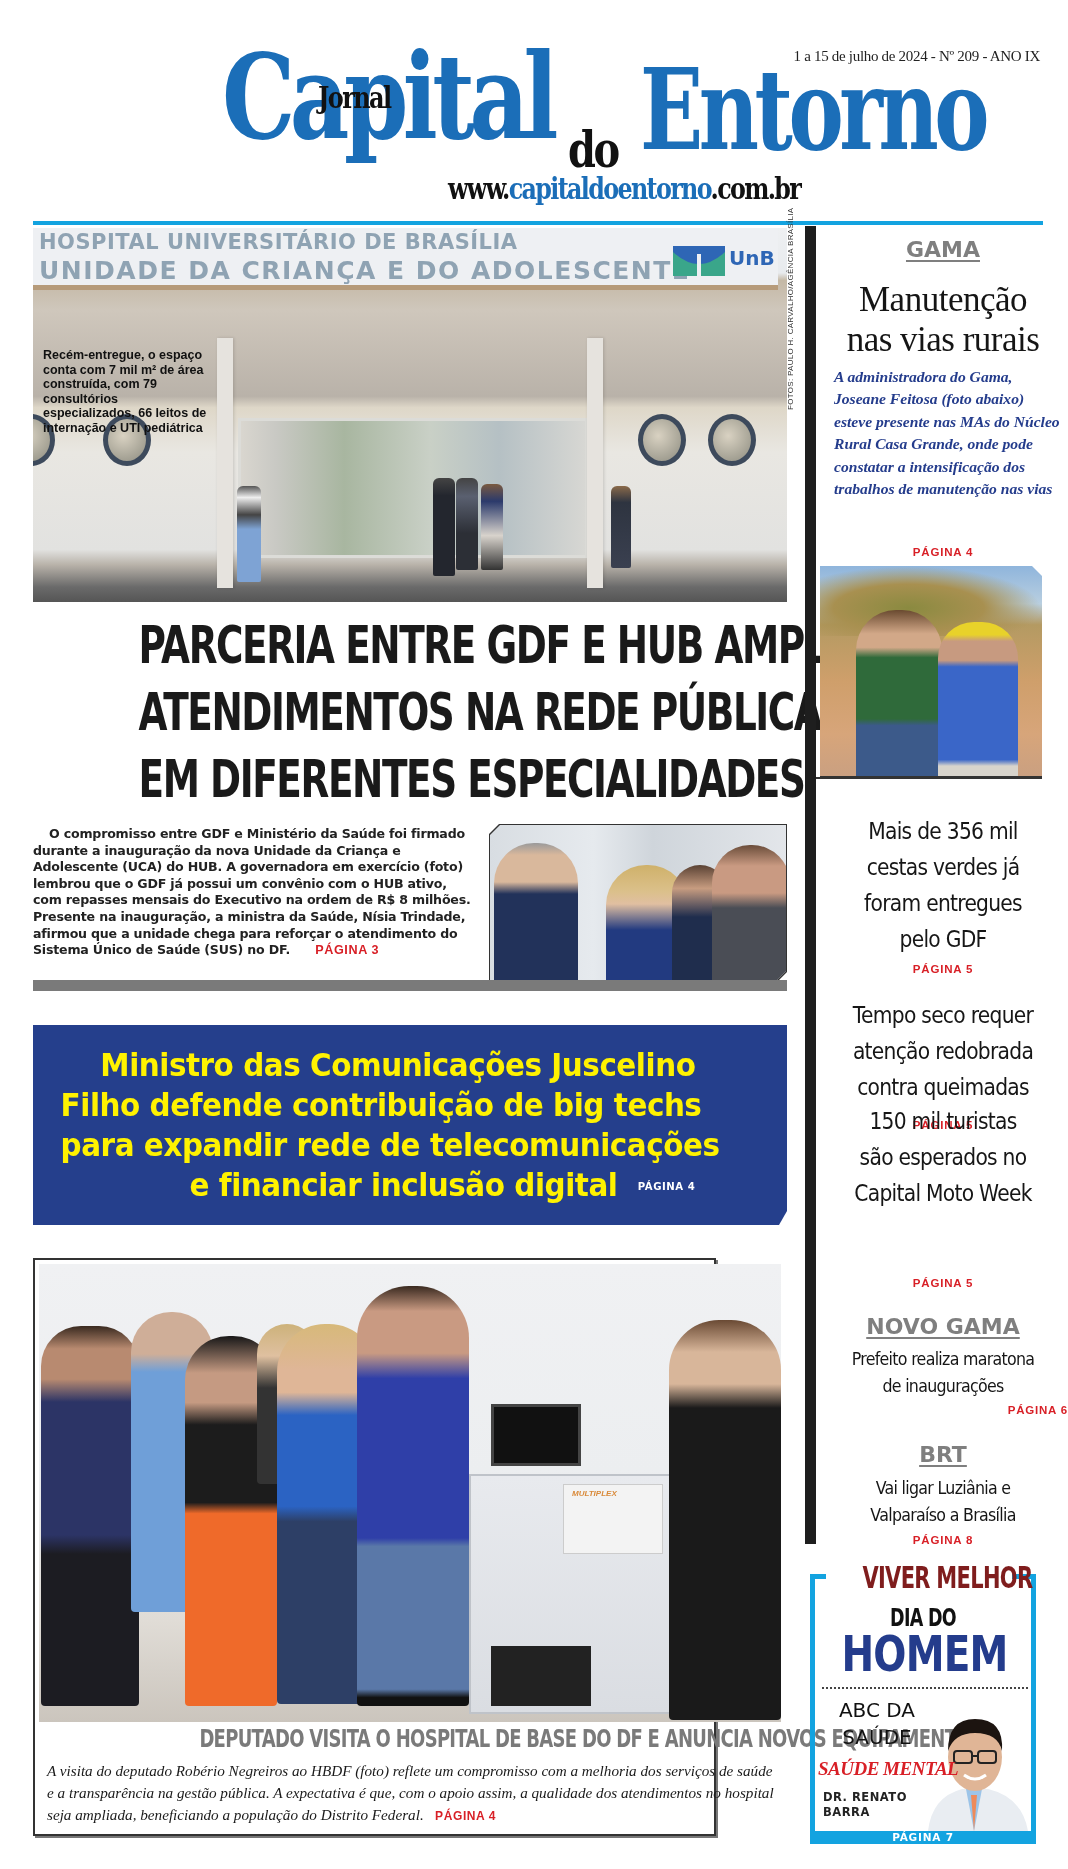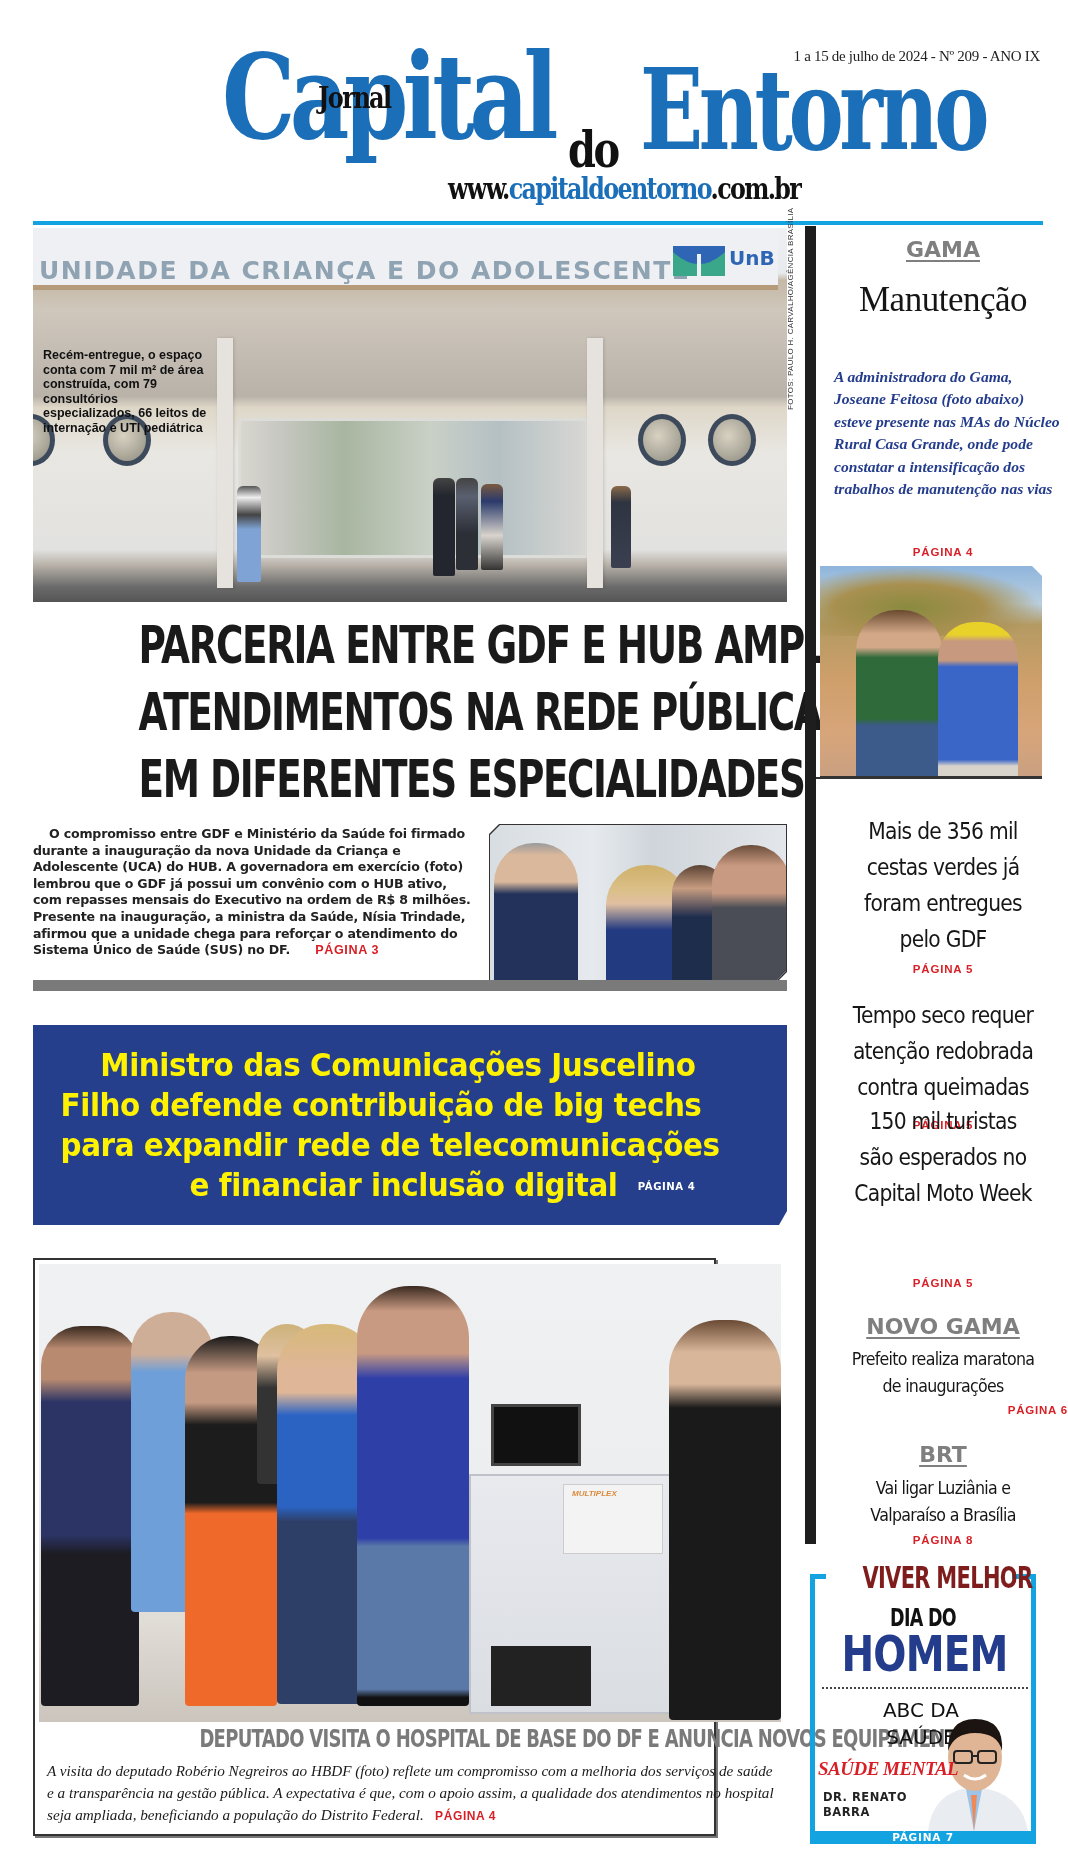--- a/index.html
+++ b/index.html
@@ -80,21 +80,21 @@
   .vm-box { position: absolute; left: 810px; top: 1574px; width: 226px; height: 270px; border: 5px solid #13a3e0; border-top: none; }
   .vm-topline-l { position: absolute; left: 810px; top: 1574px; width: 16px; height: 5px; background: #13a3e0; }
   .vm-topline-r { position: absolute; left: 1012px; top: 1574px; width: 24px; height: 5px; background: #13a3e0; }
   .vm-title { position: absolute; left: 826px; top: 1574px; width: 186px; text-align: center; font-family: "DejaVu Sans", sans-serif; font-weight: bold; font-size: 30px; color: #7f1d1d; line-height: 28px; letter-spacing: -1px; margin-top: -10px; }
   .vm-title span { display: inline-block; transform: scaleX(0.7); white-space: nowrap; }
   .vm-dia { position: absolute; left: 815px; top: 1603px; width: 216px; text-align: center; font-family: "DejaVu Sans", sans-serif; font-weight: bold; font-size: 25px; color: #111; letter-spacing: -1px; }
   .vm-dia span { display: inline-block; transform: scaleX(0.7); }
   .vm-homem { position: absolute; left: 815px; top: 1628px; width: 216px; text-align: right; font-family: "DejaVu Sans", sans-serif; font-weight: bold; font-size: 50px; line-height: 52px; color: #243c8c; letter-spacing: -1px; }
   .vm-homem span { display: inline-block; transform: scaleX(0.78); }
   .vm-dots { position: absolute; left: 822px; top: 1687px; width: 206px; border-top: 2px dotted #444; }
-  .vm-abc { position: absolute; left: 866px; top: 1697px; width: 110px; text-align: center; font-family: "DejaVu Sans", sans-serif; font-size: 20px; line-height: 27px; color: #111; }
+  .vm-abc { position: absolute; left: 822px; top: 1697px; width: 110px; text-align: center; font-family: "DejaVu Sans", sans-serif; font-size: 20px; line-height: 27px; color: #111; }
   .vm-mental { position: absolute; left: 818px; top: 1758px; font-family: "Liberation Serif", serif; font-style: italic; font-weight: bold; font-size: 19px; color: #d81f26; letter-spacing: -0.5px; }
   .vm-doctor-name { position: absolute; left: 823px; top: 1790px; font-family: "DejaVu Sans", sans-serif; font-weight: bold; font-size: 11.5px; line-height: 15px; color: #222; letter-spacing: 0.5px; }
   .vm-photo { position: absolute; left: 918px; top: 1705px; width: 113px; height: 126px; overflow: hidden; }
   .vm-footer { position: absolute; left: 815px; top: 1831px; width: 216px; height: 13px; background: #13a3e0; text-align: center; font-family: "DejaVu Sans", sans-serif; font-weight: bold; font-size: 10.5px; line-height: 13px; color: #fff; letter-spacing: 0.8px; }
 </style>
 </head>
 <body>
 
 <header class="masthead">
   <div class="edition">1 a 15 de julho de 2024 - Nº 209 - ANO IX</div>
@@ -106,20 +106,21 @@
   <div class="logo-entorno">Entorno</div>
 
   <a class="logo-url">
     <span class="u-dark">www.</span><span class="u-blue">capitaldoentorno</span><span class="u-dark">.com.br</span>
   </a>
   <div class="mast-rule"></div>
 </header>
 
 <section class="hero-photo">
   <div class="hero-sign">
+    <div class="sign-l1">HOSPITAL UNIVERSITÁRIO DE BRASÍLIA</div>
     <div class="sign-l2">UNIDADE DA CRIANÇA E DO ADOLESCENTE</div>
     <svg class="unb-logo" width="52" height="30" viewBox="0 0 52 30">
       <rect x="0" y="0" width="52" height="30" fill="#3aa68a"></rect>
       <path d="M0 0 L52 0 L52 6 Q26 30 0 6 Z" fill="#2e66b5"></path>
       <rect x="24" y="8" width="4" height="22" fill="#eef0f3"></rect>
     </svg>
     <div class="unb-text">UnB</div>
   </div>
 
   <div class="porthole" style="left:-26px;top:186px;"></div>
@@ -192,20 +193,21 @@
   <p class="bottom-body">
     <span>A visita do deputado Robério Negreiros ao HBDF (foto) reflete um compromisso com a melhoria dos serviços de saúde e a transparência na gestão pública. A expectativa é que, com o apoio assim, a qualidade dos atendimentos no hospital seja ampliada, beneficiando a população do Distrito Federal.</span>&nbsp;&nbsp;&nbsp;<a class="page-ref" style="font-style:normal;font-size:12px;">PÁGINA 4</a>
   </p>
 </section>
 
 <div class="col-rule"></div>
 
 <div class="side kicker gama-kicker">GAMA</div>
 <div class="side gama-title">
   <div>Manutenção</div>
+  <div>nas vias rurais</div>
 </div>
 <div class="side gama-body">A administradora do Gama, Joseane Feitosa  (foto abaixo) esteve presente nas MAs do Núcleo Rural Casa Grande, onde pode constatar  a intensificação dos trabalhos de manutenção nas vias</div>
 <a class="side small-page" style="top:546px;">PÁGINA 4</a>
 
 <div class="gama-photo">
   <div style="position:absolute;left:0;top:0;width:222px;height:70px;background:radial-gradient(ellipse at 40% 60%, #8a8a40 0%, #a89050 40%, transparent 70%);"></div>
   <div class="person" style="left:36px;top:44px;width:86px;height:170px;background:linear-gradient(180deg,#6a4a30 0%,#d2a888 14%,#d2a888 22%,#2f6a3a 28%,#2f6a3a 64%,#3c5a8a 68%,#3c5a8a 100%);border-radius:40px 40px 4px 4px;"></div>
   <div class="person" style="left:118px;top:56px;width:80px;height:160px;background:linear-gradient(180deg,#e8d22a 0%,#e8d22a 8%,#c79a80 12%,#c79a80 24%,#3a66c8 28%,#3a66c8 86%,#d8d4cc 90%);border-radius:36px 36px 4px 4px;"></div>
 </div>
 <div class="side-rule"></div>

